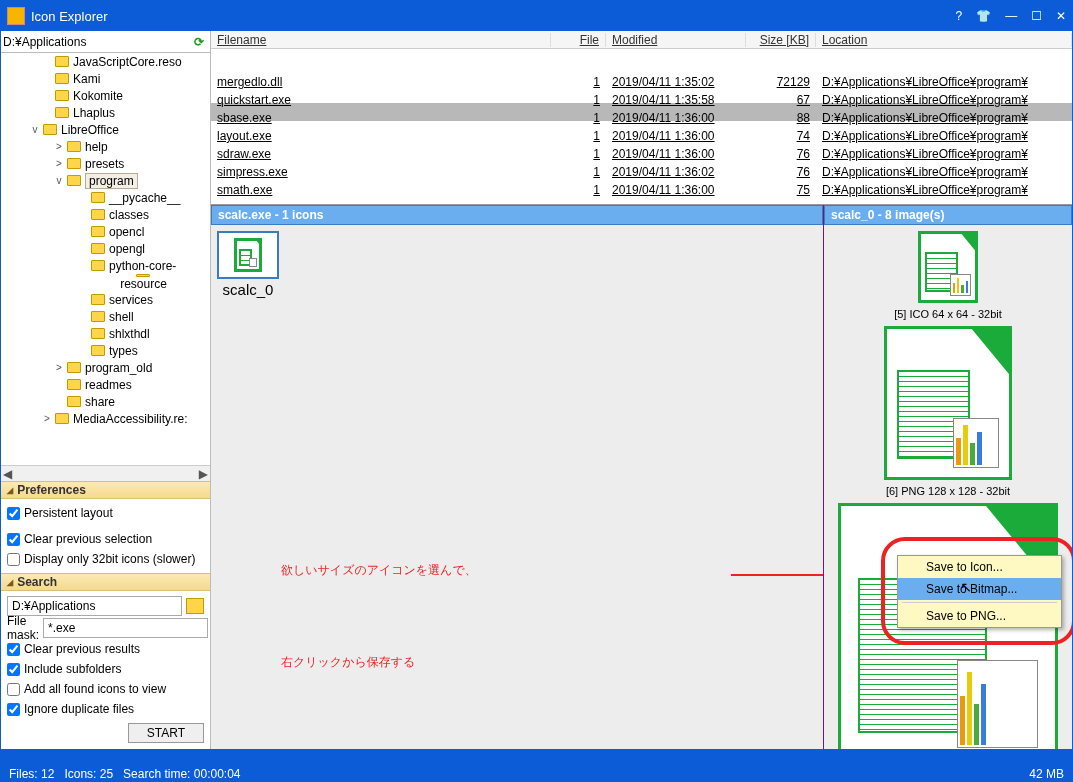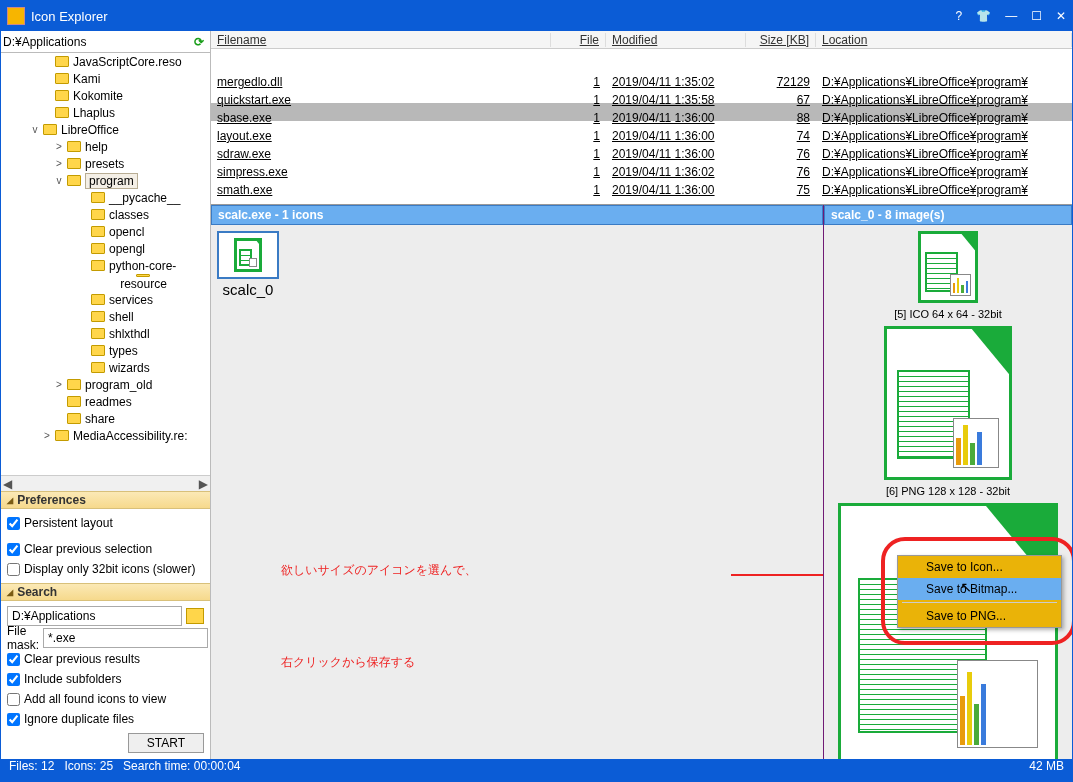--- a/index.html
+++ b/index.html
@@ -65,31 +65,31 @@
 .scalc-icon { display: inline-block; background: #fff; border: 3px solid #1aab3a; position: relative; }
 .scalc-icon::after { content: ""; position: absolute; right: -3px; top: -3px; width: 35%; height: 35%; background: #1aab3a; clip-path: polygon(100% 0, 0 0, 100% 100%); }
 .scalc-inner { width: 60%; height: 60%; position: absolute; left: 8%; top: 28%; border: 2px solid #1aab3a; background: repeating-linear-gradient(#fff, #fff 4px, #1aab3a 4px, #1aab3a 5px); }
 .scalc-chart { position: absolute; right: 8%; bottom: 6%; width: 38%; height: 34%; background: #fff; border: 1px solid #888; display: flex; align-items: flex-end; gap: 2px; padding: 2px; }
 .scalc-chart span { width: 5px; }
 .scalc-chart span:nth-child(1){ height: 60%; background: #e89b0c;}
 .scalc-chart span:nth-child(2){ height: 90%; background: #e8cc0c;}
 .scalc-chart span:nth-child(3){ height: 50%; background: #4aab3a;}
 .scalc-chart span:nth-child(4){ height: 75%; background: #3a7bdc;}
 
-.context-menu { position: absolute; right: 10px; top: 330px; width: 165px; background: #eab308; border: 1px solid #999; box-shadow: 2px 2px 4px rgba(0,0,0,0.3); z-index: 5; }
+.context-menu { position: absolute; right: 10px; top: 330px; width: 165px; background: #fef9c3; border: 1px solid #999; box-shadow: 2px 2px 4px rgba(0,0,0,0.3); z-index: 5; }
 .context-menu .sep { height: 1px; background: #ccc; margin: 2px 4px; }
 .context-menu .mi { height: 22px; display: flex; align-items: center; padding-left: 28px; cursor: pointer; }
 .context-menu .mi.hover { background: #6aaef0; color: #000; }
 .cursor { position: absolute; right: 100px; top: 354px; font-size: 14px; z-index: 6; pointer-events: none; }
 
 .anno-box { position: absolute; border: 4px solid #e22; border-radius: 24px; width: 195px; height: 108px; right: -4px; top: 312px; z-index: 2; pointer-events: none; }
 .anno-arrow { position: absolute; left: 520px; top: 340px; z-index: 2; pointer-events: none; }
 .anno-text { position: absolute; left: 70px; top: 320px; color: #e22; font-size: 24px; line-height: 42px; z-index: 2; pointer-events: none; font-family: "MS PGothic", sans-serif; white-space: pre; }
 
-.statusbar { height: 22px; background: #0b5cd6; color: #fff; display: flex; align-items: flex-start; padding: 0 8px; font-size: 12px; }
+.statusbar { height: 32px; background: #0b5cd6; color: #fff; display: flex; align-items: flex-end; padding: 0 8px; font-size: 12px; }
 .statusbar .sb-right { margin-left: auto; }
 </style>
 </head>
 <body>
 
 <div class="titlebar">
   <div class="app-icon"></div>
   <div class="title">Icon Explorer</div>
   <div class="win-btns">
     <span>?</span>
@@ -190,25 +190,20 @@
         </div>
         <div class="tree-row" style="padding-left: 72px;">
           <span class="toggle"></span>
           <span class="folder"></span>
           <span>shlxthdl</span>
         </div>
         <div class="tree-row" style="padding-left: 72px;">
           <span class="toggle"></span>
           <span class="folder"></span>
           <span>types</span>
-        </div>
-        <div class="tree-row" style="padding-left: 72px;">
-          <span class="toggle"></span>
-          <span class="folder"></span>
-          <span>wizards</span>
         </div>
         <div class="tree-row" style="padding-left: 48px;">
           <span class="toggle">&gt;</span>
           <span class="folder"></span>
           <span>program_old</span>
         </div>
         <div class="tree-row" style="padding-left: 48px;">
           <span class="toggle"></span>
           <span class="folder"></span>
           <span>readmes</span>

